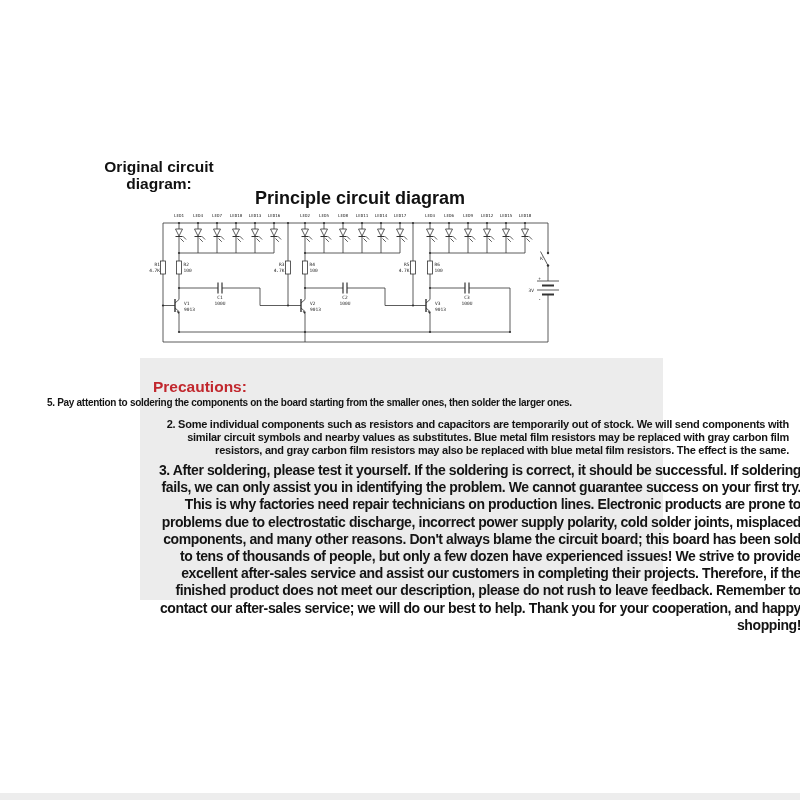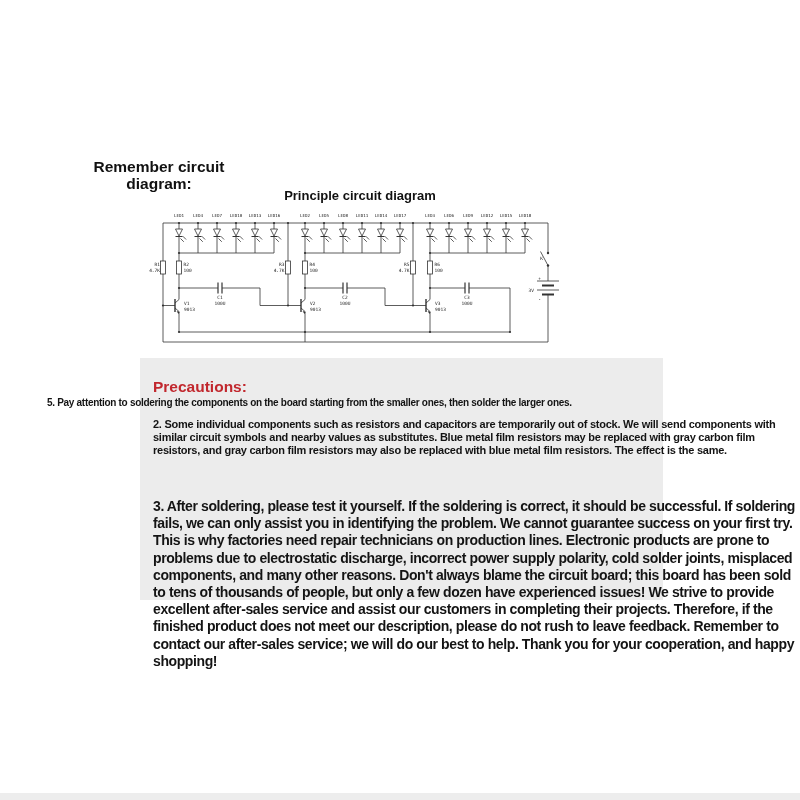--- a/index.html
+++ b/index.html
@@ -2,29 +2,29 @@
 <html><head>
 <meta charset="utf-8">
 <style>
   html,body{margin:0;padding:0;}
   body{
     width:800px;height:800px;position:relative;overflow:hidden;
     background:#ffffff;
     font-family:"Liberation Sans",sans-serif;
     color:#1a1a1a;
   }
-  .abs{position:absolute;}
+  .abs{position:absolute;text-align:right;}
   #original-title{
     left:84px;top:158px;width:150px;
     font-size:15.5px;font-weight:bold;line-height:17px;
     text-align:center;color:#111;
   }
   #principle-title{
     left:235px;top:188px;width:250px;
-    font-size:13px;font-weight:bold;text-align:center;color:#111;
+    font-size:18px;font-weight:bold;text-align:center;color:#111;
   }
   #circuit-wrap{left:150px;top:200px;width:420px;height:150px;}
   #circuit-wrap svg{overflow:visible;display:block;}
   #precautions-panel{
     left:140px;top:358px;width:523px;height:242px;
     background:#ececec;
   }
   #precautions-heading{
     left:153px;top:378px;
     font-size:15.5px;font-weight:bold;color:#c1272d;
@@ -35,31 +35,31 @@
     white-space:nowrap;color:#141414;
   }
   #precaution-item-2{
     left:153px;top:418px;width:636px;
     font-size:11px;font-weight:bold;letter-spacing:-0.25px;
     line-height:13px;color:#141414;
   }
   #precaution-item-3{
     left:153px;top:462px;width:648px;
     font-size:14px;font-weight:bold;letter-spacing:-0.4px;
-    line-height:17.2px;color:#141414;margin-top:36px;
+    line-height:17.2px;color:#141414;
   }
   #bottom-divider{
     left:0;top:793px;width:800px;height:7px;background:#ededed;
   }
   .circ-label{font-family:"DejaVu Sans Mono",monospace;}
 </style>
 </head>
 <body>
 
-<div class="abs" id="original-title">Remember circuit diagram:</div>
+<div class="abs" id="original-title">Original circuit diagram:</div>
 
 <div class="abs" id="principle-title">Principle circuit diagram</div>
 
 <div class="abs" id="circuit-wrap">
 <svg width="420" height="150" viewBox="0 0 420 150" xmlns="http://www.w3.org/2000/svg">
   <defs>
     <g id="led">
       <line x1="0" y1="23" x2="0" y2="29"></line>
       <polygon points="-3.5,29 3.5,29 0,36" fill="none"></polygon>
       <line x1="-3.5" y1="36.5" x2="3.5" y2="36.5" stroke-width="1"></line>

